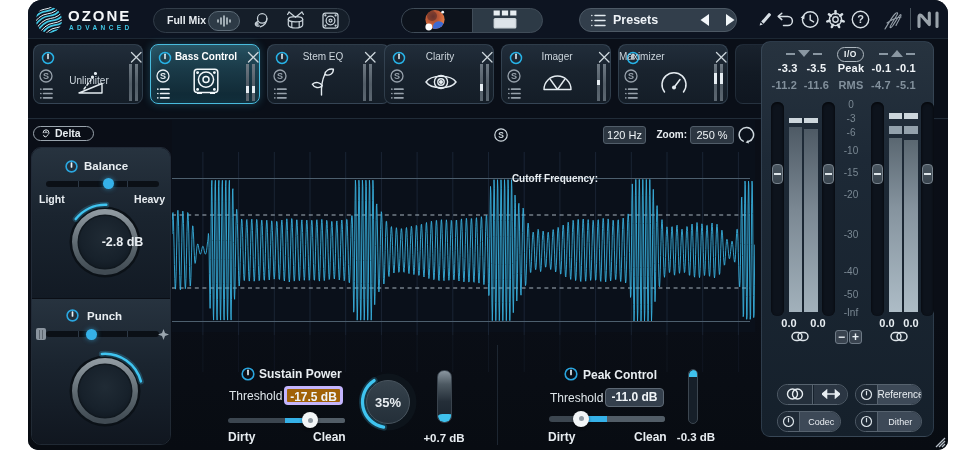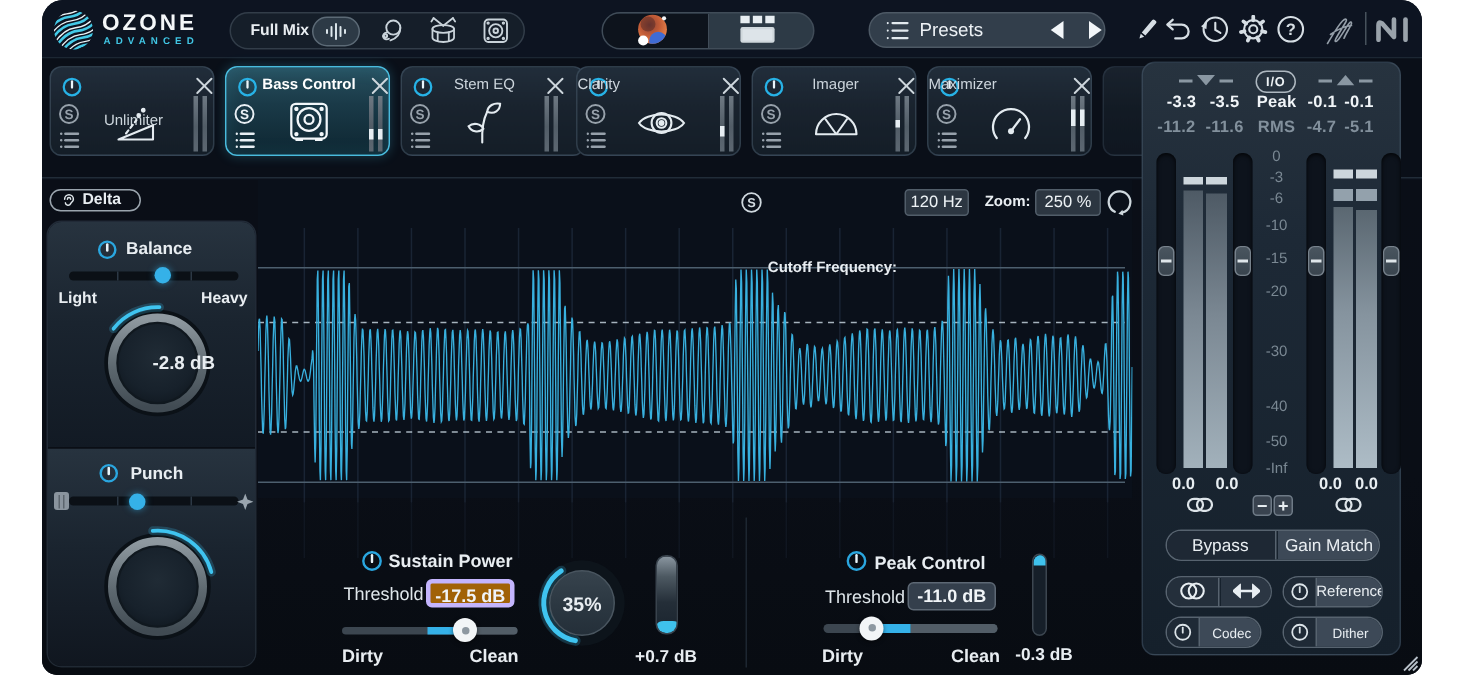--- a/index.html
+++ b/index.html
@@ -126,21 +126,21 @@
   <svg class="abs" style="left:563px;top:13.5px" width="15" height="13" viewBox="0 0 15 13">
     <g stroke="#e3eaef" stroke-width="1.5" stroke-linecap="round">
       <line x1="0.8" y1="1.4" x2="0.8" y2="1.4"></line>
         <line x1="4" y1="1.4" x2="14" y2="1.4"></line>
       <line x1="0.8" y1="6.4" x2="0.8" y2="6.4"></line>
         <line x1="4" y1="6.4" x2="14" y2="6.4"></line>
       <line x1="0.8" y1="11.4" x2="0.8" y2="11.4"></line>
         <line x1="4" y1="11.4" x2="14" y2="11.4"></line>
     </g>
   </svg>
-  <div class="abs lbl" style="left:585px;top:8px;height:20px;line-height:24px;font-size:12.5px;font-weight:normal;color:#eef2f6;">Presets</div>
+  <div class="abs lbl" style="left:585px;top:8px;height:20px;line-height:24px;font-size:12.5px;font-weight:bold;color:#eef2f6;">Presets</div>
   <svg class="abs" style="left:671px;top:13px" width="11" height="14" viewBox="0 0 11 14">
       <path d="M10,1 L1.5,7 L10,13 Z" fill="#f2f6f9"></path>
     </svg>
   <svg class="abs" style="left:697px;top:13px" width="11" height="14" viewBox="0 0 11 14">
       <path d="M1,1 L9.5,7 L1,13 Z" fill="#f2f6f9"></path>
     </svg>
 
   <svg class="abs" style="left:729px;top:11px" width="16" height="16" viewBox="0 0 16 16">
     <g fill="#d6dee4">
       <path d="M4.2,10.6 L11.2,2.4 Q11.9,1.6 12.8,2.3 L13.6,3 Q14.4,3.7 13.7,4.5 L6.6,12.7 Z"></path>
@@ -306,21 +306,21 @@
  </g>
       </svg>
       <div class="abs" style="left:95.0px;top:19px;width:3px;height:37px;background:linear-gradient(180deg,#6e7983 0%,#525d67 55%,#5c6771 100%);"></div>
       <div class="abs" style="left:100.5px;top:19px;width:3px;height:37px;background:linear-gradient(180deg,#6e7983 0%,#525d67 55%,#5c6771 100%);"></div>
     </div>
 <div class="abs" style="left:356px;top:44px;width:110px;height:60px;border-radius:8px;background:linear-gradient(180deg,#212d3a 0%,#19232e 45%,#141d27 100%);border:1px solid rgba(90,110,130,0.38);overflow:hidden;">
       <svg class="abs" style="left:6.5px;top:5.5px" width="14" height="14" viewBox="0 0 14 14">
       <circle cx="7" cy="7" r="5.5" fill="none" stroke="#27b2e6" stroke-width="1.5"></circle>
       <line x1="7" y1="3.2" x2="7" y2="7.4" stroke="#eaf5fa" stroke-width="1.5" stroke-linecap="round"></line>
       </svg>
-      <div class="abs" style="left:0;top:6px;width:110px;font-size:10px;font-weight:normal;color:#ccd5dc;">Clarity</div>
+      <div class="abs" style="left:0;top:6px;width:110px;text-align:center;font-size:10px;font-weight:normal;color:#ccd5dc;">Clarity</div>
       <svg class="abs" style="left:96px;top:6px" width="13" height="13" viewBox="0 0 13 13">
           <g stroke="#cdd6dc" stroke-width="1.3" stroke-linecap="round">
           <line x1="1.5" y1="1.5" x2="11" y2="11"></line>
           <line x1="11" y1="1.5" x2="1.5" y2="11"></line>
         </g>
       </svg>
       <svg class="abs" style="left:5px;top:24px" width="14" height="14" viewBox="0 0 14 14">
       <circle cx="7" cy="7" r="6" fill="none" stroke="#97a1ab" stroke-width="1.3"></circle>
       <text x="7" y="10.4" text-anchor="middle" font-family="Liberation Sans" font-size="9" font-weight="bold" fill="#97a1ab">S</text>
       </svg>
@@ -491,24 +491,20 @@
   </g>
       </svg>
 <svg class="abs" style="left:862px;top:331px" width="18" height="11" viewBox="0 0 18 11">
   <g fill="none" stroke="#dde4e9" stroke-width="1.5">
     <rect x="1" y="1.5" width="10" height="8" rx="4"></rect>
     <rect x="7" y="1.5" width="10" height="8" rx="4"></rect>
   </g>
       </svg>
 <div class="abs" style="left:807px;top:330px;width:13px;height:14px;border-radius:3px;background:#39434f;border:1px solid #6e7a86;color:#e8eef2;font-size:12px;line-height:12px;text-align:center;font-weight:bold;">−</div>
 <div class="abs" style="left:821px;top:330px;width:13px;height:14px;border-radius:3px;background:#39434f;border:1px solid #6e7a86;color:#e8eef2;font-size:12px;line-height:12px;text-align:center;font-weight:bold;">+</div>
-<div class="abs" style="left:748.5px;top:353px;width:143px;height:21px;border-radius:10.5px;border:1px solid #57636f;overflow:hidden;">
-  <div class="abs" style="left:0;top:0;width:73px;height:21px;background:#1e2834;border-right:1px solid #57636f;color:#e9eef2;font-size:11.5px;text-align:center;line-height:20px;">Bypass</div>
-  <div class="abs" style="left:74px;top:0;width:69px;height:21px;background:#3d4957;color:#e9eef2;font-size:11.5px;text-align:center;line-height:20px;">Gain Match</div>
-</div>
 <div class="abs" style="left:749.4px;top:383.5px;width:71px;height:21px;border-radius:10.5px;border:1px solid #57636f;overflow:hidden;">
   <div class="abs" style="left:0;top:0;width:35px;height:21px;background:#242f3b;border-right:1px solid #57636f;"></div>
   <div class="abs" style="left:36px;top:0;width:35px;height:21px;background:#2b3643;"></div>
 </div>
 <svg class="abs" style="left:758px;top:388px" width="18" height="12" viewBox="0 0 18 12">
   <g fill="none" stroke="#e8eef2" stroke-width="1.4">
    <circle cx="6.5" cy="6" r="5"></circle>
           <circle cx="11.5" cy="6" r="5"></circle>
   </g>
       </svg>

